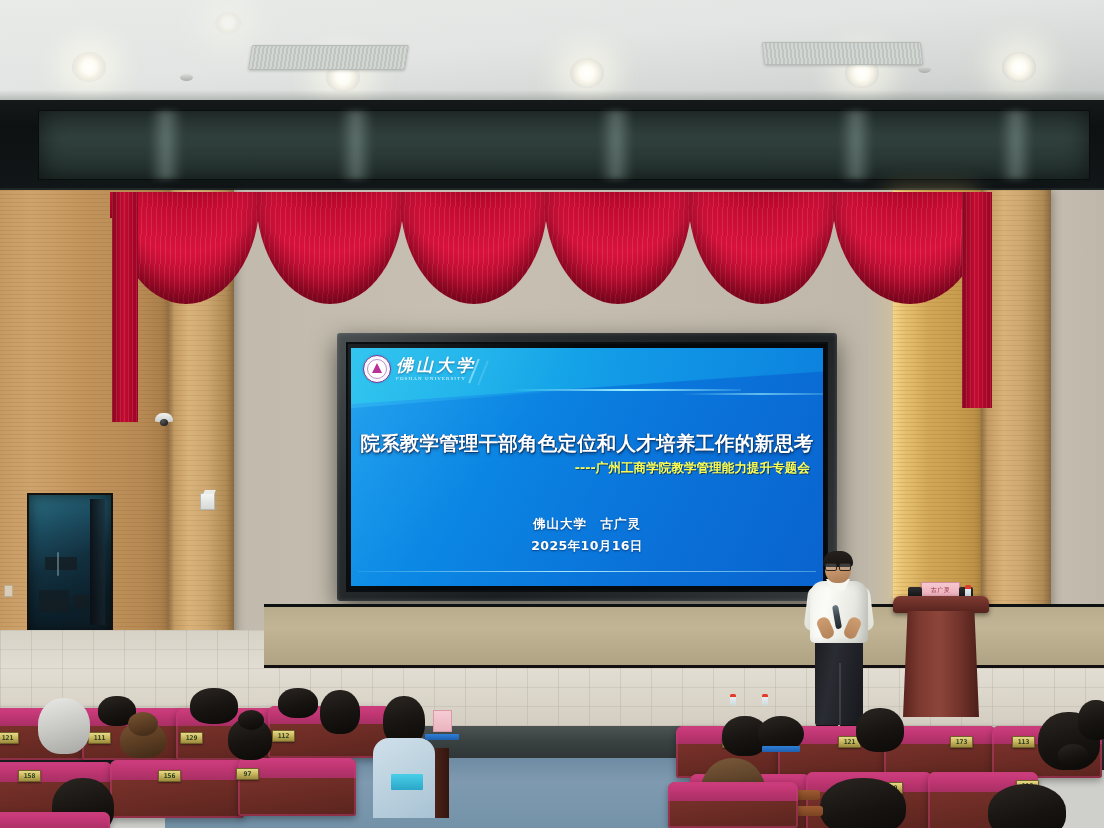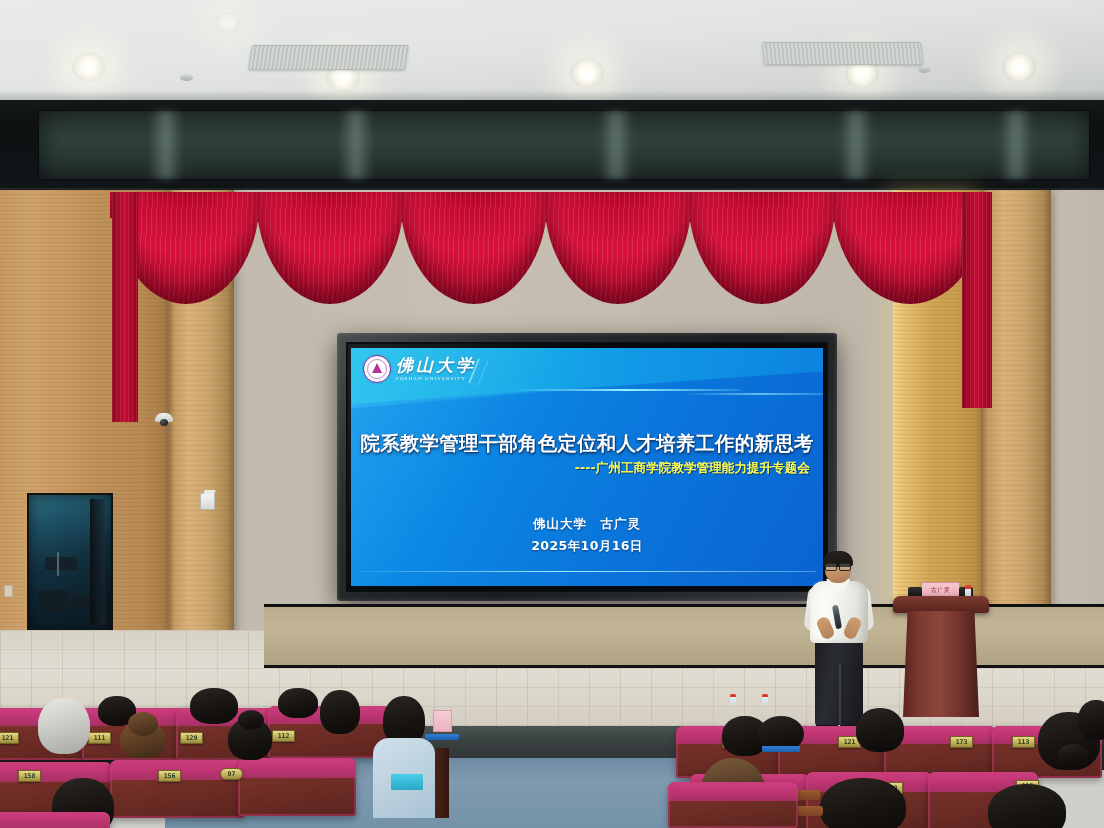--- a/index.html
+++ b/index.html
@@ -595,21 +595,21 @@
     <div class="seat-back" style="left:120px;top:60px;width:134px;height:58px;">
       <div class="seat-top"></div>
         <div class="seat-edge"></div>
     </div>
     <div class="seat-num" style="left:168px;top:70px;">156</div>
 
     <div class="seat-back" style="left:248px;top:58px;width:118px;height:58px;">
       <div class="seat-top"></div>
         <div class="seat-edge"></div>
     </div>
-    <div class="seat-num" style="left:230px;top:68px;border-radius:6px;">97</div>
+    <div class="seat-num" style="left:246px;top:68px;">97</div>
 
     <div class="head hair-brown" style="left:130px;top:22px;width:46px;height:36px;"></div>
     <div class="bun hair-brown" style="left:138px;top:12px;width:30px;height:24px;"></div>
     <div class="head hair-black" style="left:238px;top:18px;width:44px;height:42px;"></div>
     <div class="bun hair-black" style="left:248px;top:10px;width:26px;height:20px;"></div>
 
     <div class="head hair-black" style="left:62px;top:78px;width:62px;height:58px;"></div>
     <div class="seat-back" style="left:-20px;top:112px;width:140px;height:40px;">
       <div class="seat-top" style="height:46%;"></div>
         <div class="seat-edge"></div>

